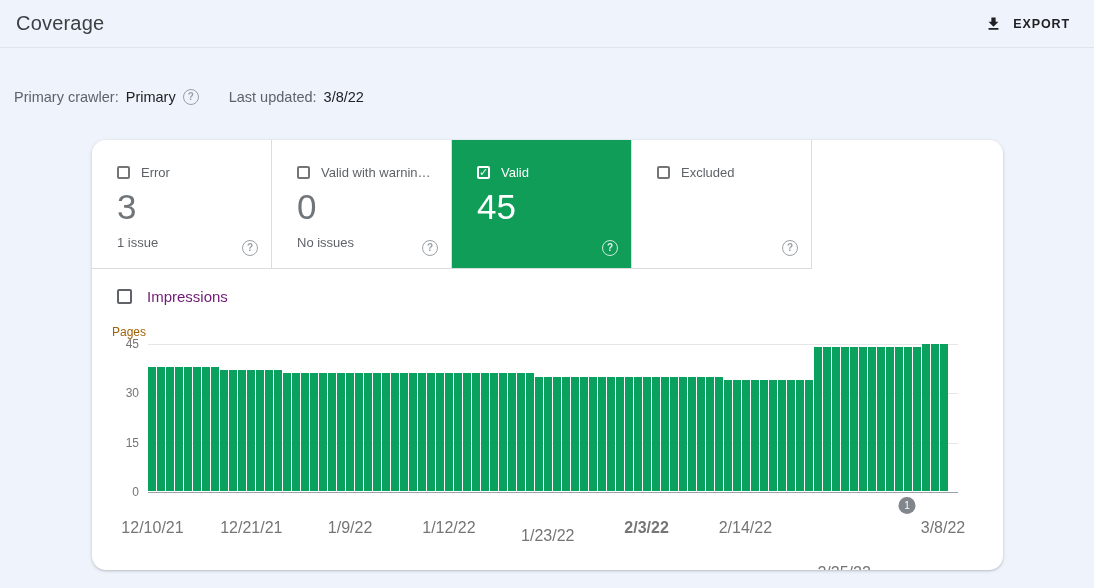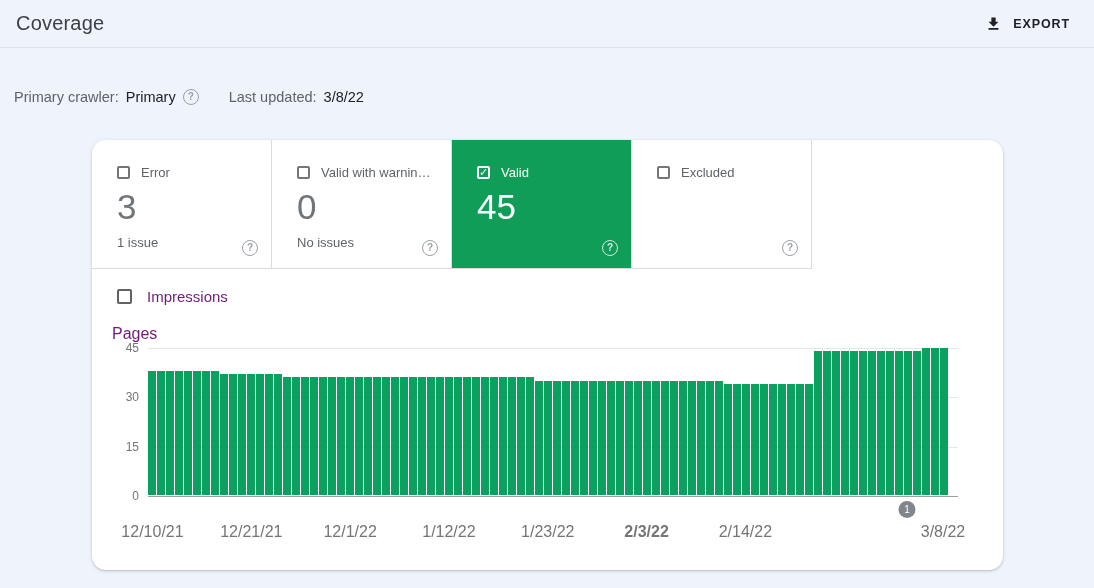--- a/index.html
+++ b/index.html
@@ -84,21 +84,21 @@
 
   
   .chart-section { padding:19px 0 0 16px; }
   .impressions-row {
     display:flex; align-items:center; gap:15px;
     margin:0 0 20px 9px; cursor:pointer;
   }
   .cbx-lg { width:15px; height:15px; border:2px solid #5f6368; border-radius:2px; background:#fff; flex:none; }
   .impressions-label { font-size:15px; color:#701a75; }
 
-  .axis-title { font-size:16px; color:#701a75; margin:0 0 5px 4px; }
+  .axis-title { font-size:12px; color:#a16207; margin:0 0 5px 4px; }
   .plot-row { display:flex; }
   .yticks { width:40px; position:relative; height:148px; flex:none; }
   .ytick {
     position:absolute; right:9px; transform:translateY(-50%);
     font-size:12px; color:#757575;
   }
   .plot { position:relative; height:148px; flex:1; margin-right:45px; }
   .gridline { position:absolute; left:0; right:0; height:1px; background:#e5e6e8; }
   .gridline.axis0 { background:#9aa0a6; height:1px; z-index:3; }
   .bars {
@@ -302,23 +302,23 @@
             </div>
         <div class="gridline" style="top: calc(0% + 0px);"></div>
             <div class="gridline" style="top: calc(33.3333% + 0px);"></div>
             <div class="gridline" style="top: calc(66.6667% + 0px);"></div>
             <div class="gridline axis0" style="top: calc(100% + 0px);"></div>
           </div>
       </div>
       <div class="below-plot">
           <span class="xtick" style="left: 0.554494%;">12/10/21</span>
           <span class="xtick" style="left: 12.7534%;">12/21/21</span>
-          <span class="xtick" style="left: 24.9522%;">12/1/22</span>
+          <span class="xtick" style="left: 24.9522%;">1/9/22</span>
           <span class="xtick" style="left: 37.1511%;">1/12/22</span>
-          <span class="xtick" style="left: 49.35%;">1/23/22</span>
+          <span class="xtick" style="left: 49.35%; margin-top: 8px;">1/23/22</span>
           <span class="xtick" style="left: 61.5489%; font-weight: bold;">2/3/22</span>
           <span class="xtick" style="left: 73.7478%;">2/14/22</span>
           <span class="xtick" style="left: 85.9466%; margin-top: 45px;">2/25/22</span>
           <span class="xtick" style="left: 98.1455%;">3/8/22</span>
           <div class="marker" style="left: 93.7096%;">1</div>
         </div>
     </div>
   </div>
 
 </div>

